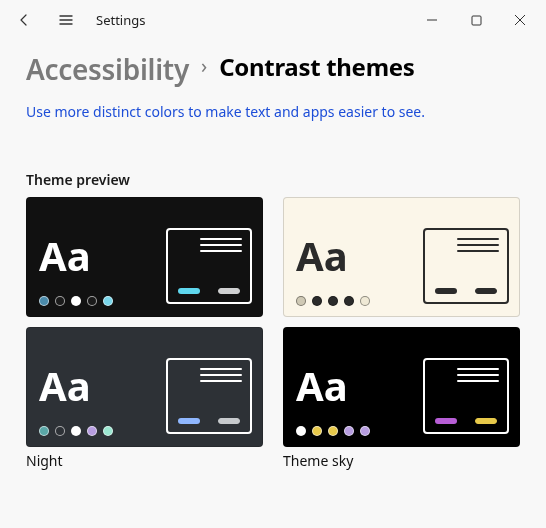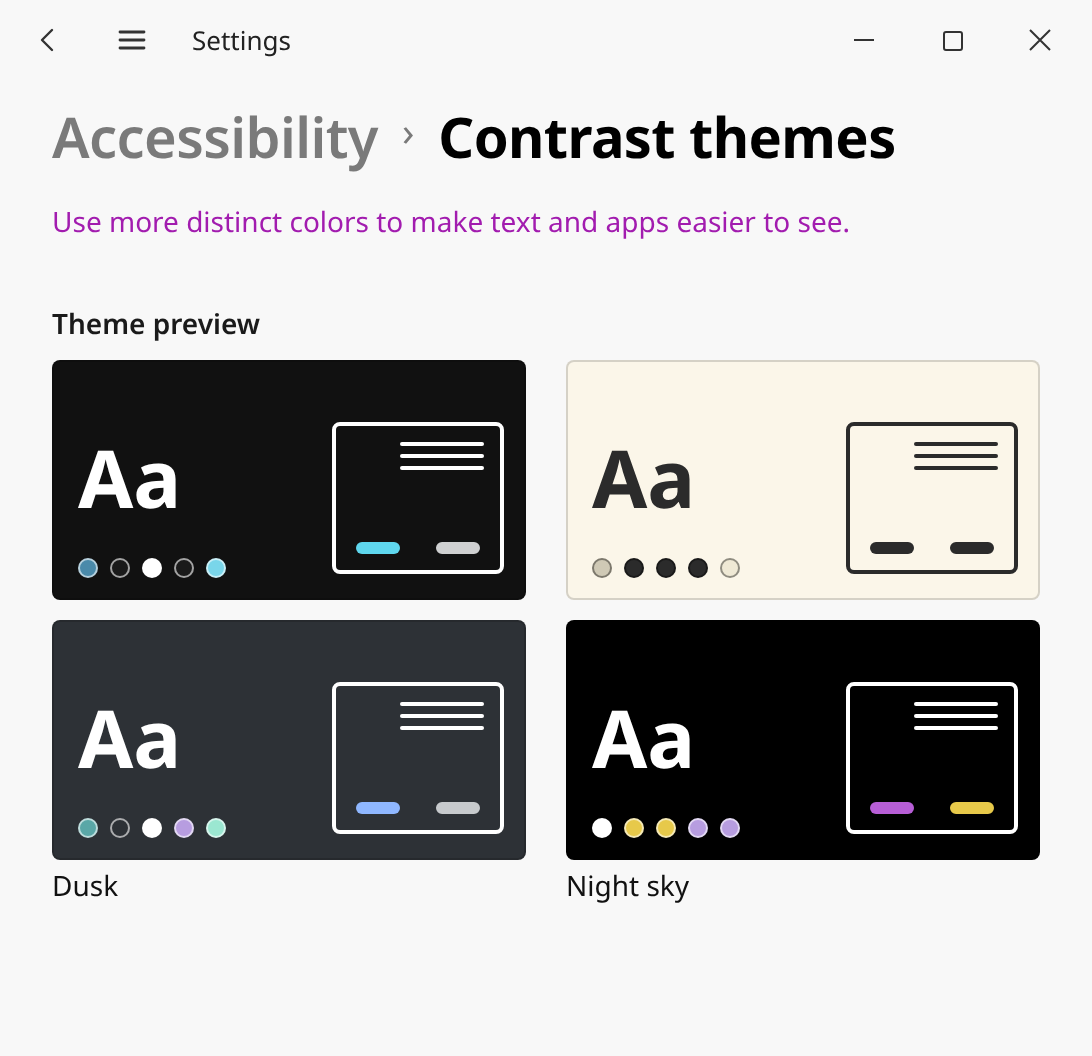--- a/index.html
+++ b/index.html
@@ -36,27 +36,27 @@
     margin-bottom: 14px;
     flex-wrap: nowrap;
   }
   .bc-parent {
     font-size: 28px; font-weight: 600;
     color: #7a7a7a;
     letter-spacing: -0.3px;
   }
   .bc-sep { font-size: 20px; color: #7a7a7a; margin-top: 2px; }
   .bc-current {
-    font-size: 28px; font-weight: 700;
+    font-size: 24px; font-weight: 700;
     color: #000;
     letter-spacing: -0.3px;
     white-space: nowrap;
   }
 
-  .subtitle { font-size: 14px; color: #a21caf; margin-bottom: 32px; }
+  .subtitle { font-size: 14px; color: #1d4ed8; margin-bottom: 49px; }
 
   .section-label { font-size: 14px; font-weight: 600; margin-bottom: 8px; margin-top: 19px; }
 
   .theme-grid {
     display: grid;
     grid-template-columns: 1fr 1fr;
     gap: 10px 20px;
   }
   .theme-cell { display: flex; flex-direction: column; gap: 4px; }
   .theme-card {
@@ -208,21 +208,21 @@
         <div class="panel" style="border-color:#ffffff;background:#2d3136;">
           <div class="lines">
               <div class="line" style="background:#ffffff;"></div>
               <div class="line" style="background:#ffffff;"></div>
               <div class="line" style="background:#ffffff;"></div>
             </div>
           <div class="pill left" style="background:#8fb7ff;"></div>
           <div class="pill right" style="background:#c7cacd;border:1px solid #c7cacd;"></div>
         </div>
       </div>
-      <div class="theme-name">Dusk</div>
+      <div class="theme-name">Night</div>
     </div>
 
     <div class="theme-cell">
       <div class="theme-card" style="background:#000000;">
         <div class="aa" style="color:#ffffff;">Aa</div>
         <div class="swatches" id="sw-nightsky">
             <div class="sw" style="background: rgb(255, 255, 255);"></div>
             <div class="sw" style="background: rgb(231, 201, 74);"></div>
             <div class="sw" style="background: rgb(231, 201, 74);"></div>
             <div class="sw" style="background: rgb(183, 157, 224);"></div>
@@ -231,17 +231,17 @@
         <div class="panel" style="border-color:#ffffff;background:#000000;">
           <div class="lines">
               <div class="line" style="background:#ffffff;"></div>
               <div class="line" style="background:#ffffff;"></div>
               <div class="line" style="background:#ffffff;"></div>
             </div>
           <div class="pill left" style="background:#b75ed6;"></div>
           <div class="pill right" style="background:#e7c94a;border:1px solid #e7c94a;"></div>
         </div>
       </div>
-      <div class="theme-name">Night sky</div>
+      <div class="theme-name">Theme sky</div>
     </div>
 
   </div>
 </div>
 
 </body></html>

